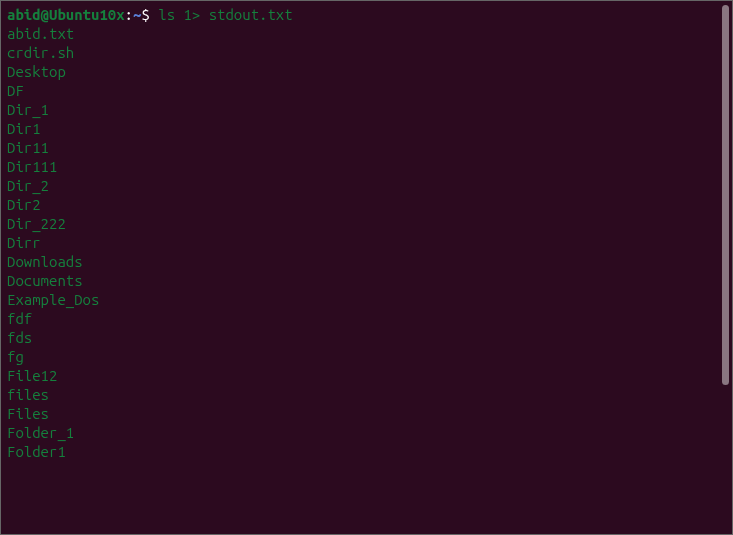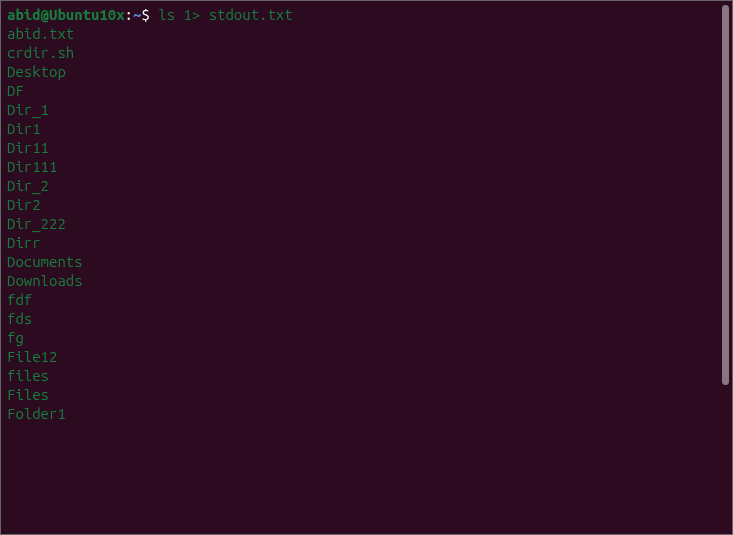--- a/index.html
+++ b/index.html
@@ -70,25 +70,27 @@
       <span class="line output-line">Desktop</span>
       <span class="line output-line">DF</span>
       <span class="line output-line">Dir_1</span>
       <span class="line output-line">Dir1</span>
       <span class="line output-line">Dir11</span>
       <span class="line output-line">Dir111</span>
       <span class="line output-line">Dir_2</span>
       <span class="line output-line">Dir2</span>
       <span class="line output-line">Dir_222</span>
       <span class="line output-line">Dirr</span>
+      <span class="line output-line">Downloads</span>
       <span class="line output-line">Documents</span>
-      <span class="line output-line">Downloads</span>
+      <span class="line output-line">Example_Dos</span>
       <span class="line output-line">fdf</span>
       <span class="line output-line">fds</span>
       <span class="line output-line">fg</span>
       <span class="line output-line">File12</span>
       <span class="line output-line">files</span>
       <span class="line output-line">Files</span>
+      <span class="line output-line">Folder_1</span>
       <span class="line output-line">Folder1</span>
     </div>
 </div>
 
 <div class="scrollbar"></div>
 
 </body></html>

